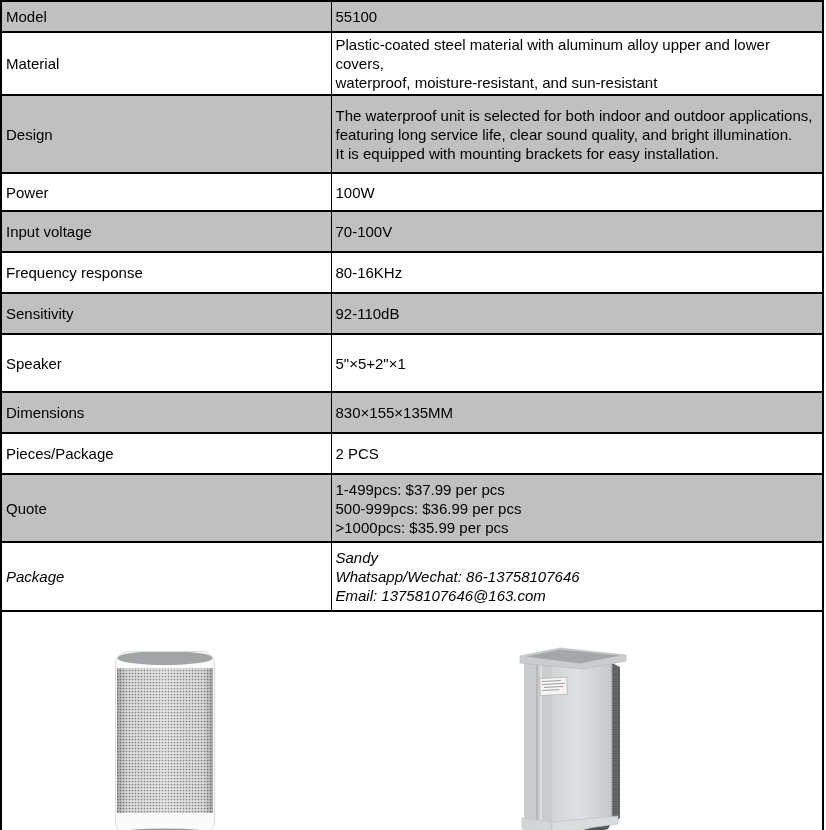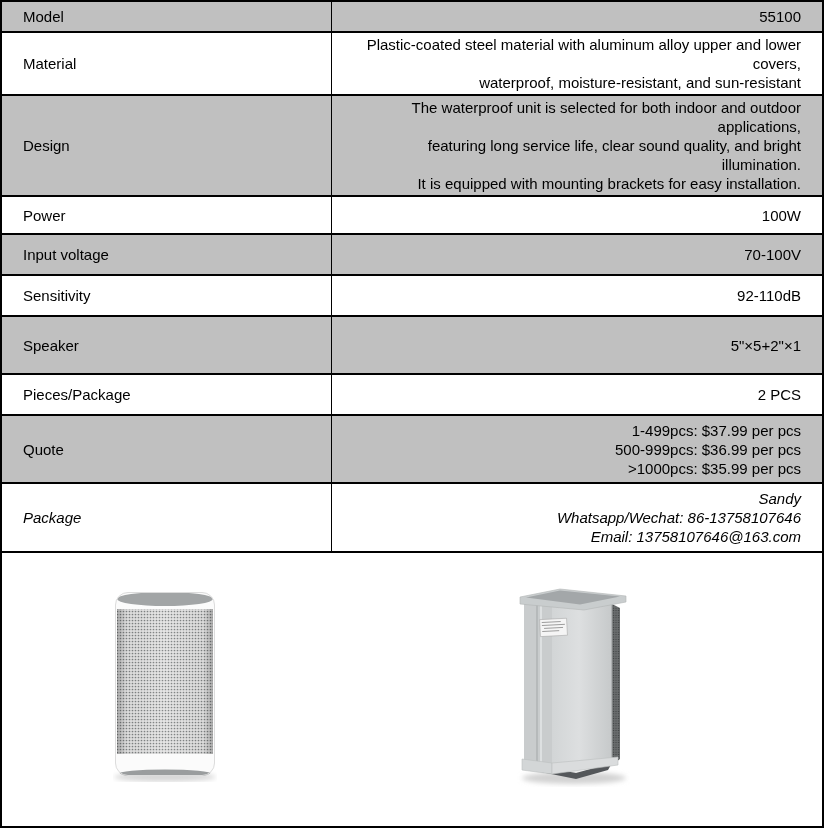--- a/index.html
+++ b/index.html
@@ -26,30 +26,30 @@
     height: 828px;
     margin: 0;
   }
   table.spec col.c1 { width: 330px; }
   table.spec td {
     border-top: 2px solid #000;
     border-bottom: 2px solid #000;
     border-left: 1px solid #000;
     border-right: 1px solid #000;
     box-sizing: border-box;
-    padding: 2px 21px;
+    padding: 2px 4px;
     font-size: 15px;
     line-height: 19px;
     vertical-align: middle;
     overflow: hidden;
   }
   table.spec { border: 2px solid #000; }
   table.spec tr:nth-child(odd) td { background: #c0c0c0; }
   table.spec tr:nth-child(even) td { background: #ffffff; }
-  td.val { white-space: pre-line; text-align: right; }
+  td.val { white-space: pre-line; }
   
   tr.r1  td { height: 31px; }
   tr.r2  td { height: 44px; margin-top: 15px; }
   tr.r3  td { height: 78px; }
   tr.r4  td { height: 38px; margin-left: 17px; }
   tr.r5  td { height: 41px; }
   tr.r6  td { height: 41px; }
   tr.r7  td { height: 41px; }
   tr.r8  td { height: 58px; }
   tr.r9  td { height: 41px; }
@@ -100,27 +100,35 @@
 It is equipped with mounting brackets for easy installation.</td>
       </tr>
       <tr class="r4">
         <td class="lab">Power</td>
         <td class="val">100W</td>
       </tr>
       <tr class="r5">
         <td class="lab">Input voltage</td>
         <td class="val">70-100V</td>
       </tr>
+      <tr class="r6">
+        <td class="lab">Frequency response</td>
+        <td class="val">80-16KHz</td>
+      </tr>
       <tr class="r7">
         <td class="lab">Sensitivity</td>
         <td class="val">92-110dB</td>
       </tr>
       <tr class="r8">
         <td class="lab">Speaker</td>
         <td class="val">5"×5+2"×1</td>
+      </tr>
+      <tr class="r9">
+        <td class="lab">Dimensions</td>
+        <td class="val">830×155×135MM</td>
       </tr>
       <tr class="r10">
         <td class="lab">Pieces/Package</td>
         <td class="val">2 PCS</td>
       </tr>
       <tr class="r11">
         <td class="lab">Quote</td>
         <td class="val">1-499pcs: $37.99 per pcs
 500-999pcs: $36.99 per pcs
 &gt;1000pcs: $35.99 per pcs</td>

